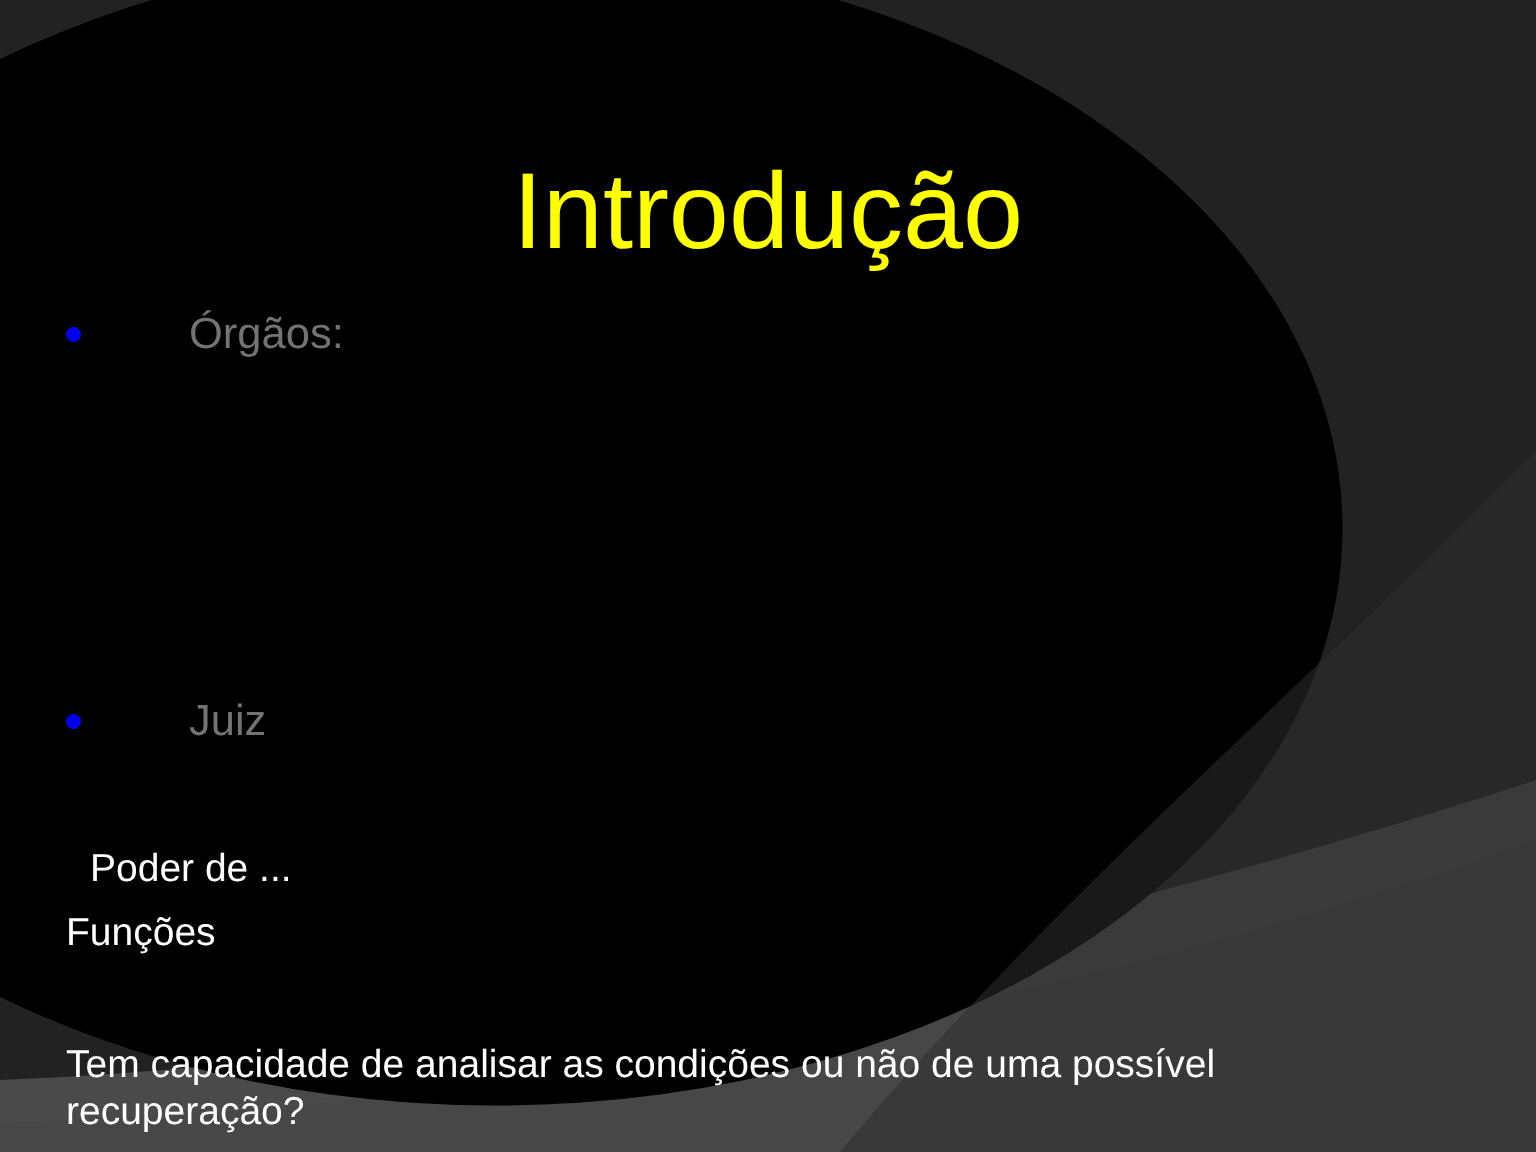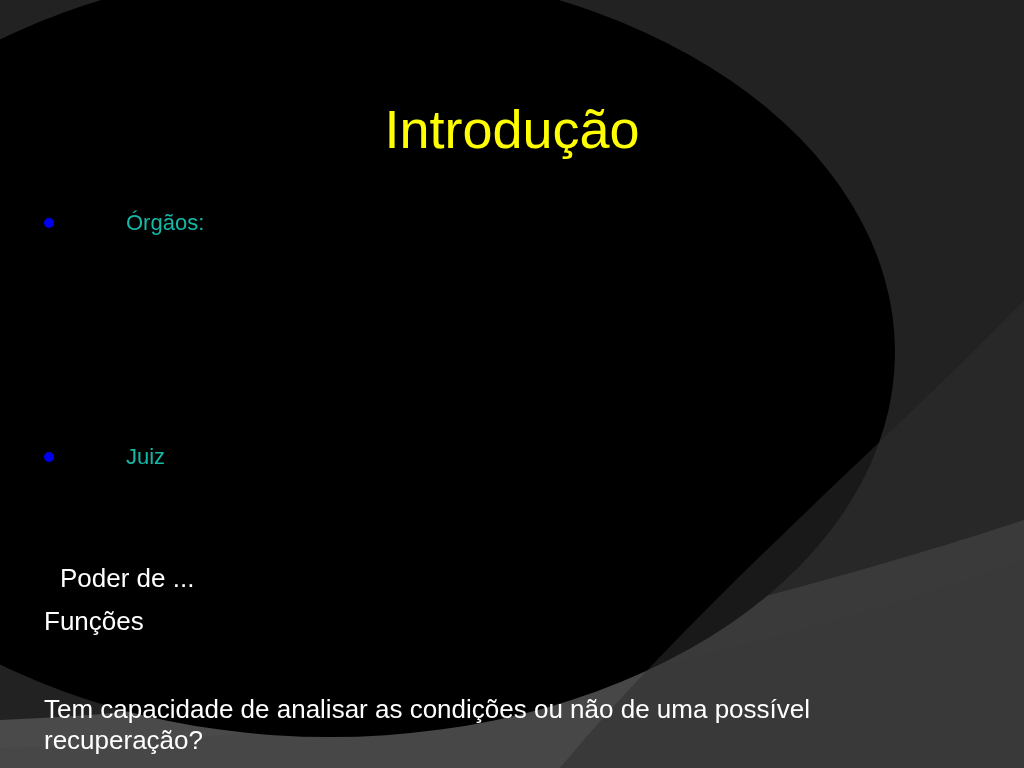--- a/index.html
+++ b/index.html
@@ -30,21 +30,21 @@
     width: 1024px;
     height: 768px;
   }
   #slide-title {
     position: absolute;
     left: 0;
     top: 58px;
     width: 1024px;
     text-align: center;
     color: #ffff00;
-    font-size: 54px;
+    font-size: 72px;
     line-height: 70px;
     font-weight: normal;
     letter-spacing: 0px;
     white-space: nowrap;
   }
   .bullet-row {
     position: absolute;
     left: 44px;
     width: 940px;
     display: flex;
@@ -52,22 +52,22 @@
   }
   .bullet-mark {
     width: 10px;
     height: 10px;
     border-radius: 50%;
     background: #0000ee;
     flex: 0 0 auto;
     margin-right: 72px;
   }
   .bullet-label {
-    color: #14b8a6;
-    font-size: 22px;
+    color: #737373;
+    font-size: 29px;
     line-height: 34px;
     white-space: nowrap;
   }
   .body-para {
     position: absolute;
     left: 44px;
     color: #ffffff;
     font-size: 26px;
     line-height: 31px;
     font-weight: normal;
@@ -84,21 +84,21 @@
   #para-funcoes {
     top: 580px;
     width: 900px;
   }
   #para-capacidade {
     top: 646px;
     width: 880px;
     margin-top: 48px;
   }
   #bullet-orgaos { top: 206px; }
-  #bullet-juiz   { top: 440px; text-align: center; }
+  #bullet-juiz   { top: 464px; text-align: center; }
 </style>
 </head>
 <body>
 
 <div id="slide">
 
   <svg id="bg-svg" viewBox="0 0 1024 768" preserveAspectRatio="none">
     <rect x="0" y="0" width="1024" height="768" fill="#000000"></rect>
     <rect x="0" y="0" width="1024" height="768" fill="#222222"></rect>
     <path d="M0,768 L1024,768 L1024,520 C780,600 380,705 0,720 Z" fill="#4a4a4a"></path>

